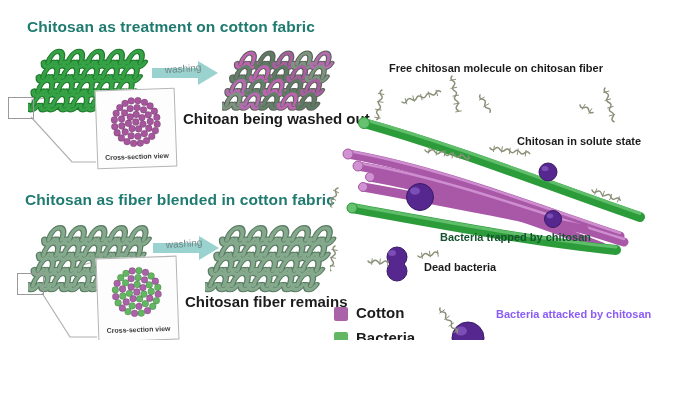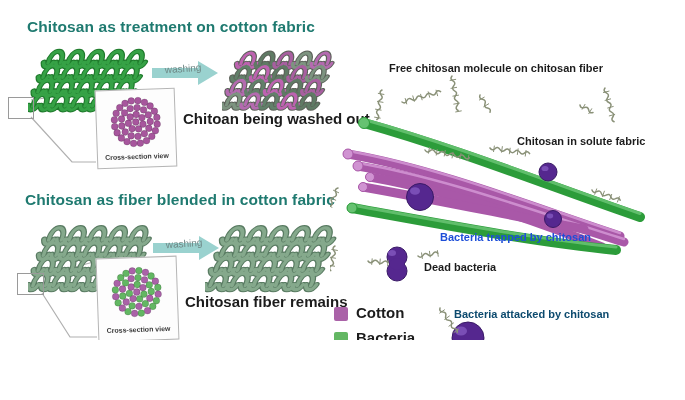--- a/index.html
+++ b/index.html
@@ -443,23 +443,23 @@
         <line x1="154.4" y1="314.6" x2="159.7" y2="310.8" stroke="#8a9178" stroke-width="1"></line>
         <line x1="163.9" y1="317.7" x2="158.6" y2="321.4" stroke="#8a9178" stroke-width="1"></line>
         <line x1="163.6" y1="327.7" x2="168.9" y2="323.9" stroke="#8a9178" stroke-width="1"></line>
         <path d="M 160,320 Q 157.9,323.3 161.5,324.8 Q 165.2,326.2 163.1,329.5 Q 161.0,332.8 164.6,334.3 Q 168.3,335.7 166.2,339.0" fill="none" stroke="#8a9178" stroke-width="1.5" stroke-linecap="round"></path>
         <line x1="164.1" y1="322.9" x2="157.9" y2="324.9" stroke="#8a9178" stroke-width="1"></line>
         <line x1="160.9" y1="332.3" x2="167.0" y2="330.3" stroke="#8a9178" stroke-width="1"></line>
       </g>
   </svg>
 
   <div class="dlabel" style="left: 389px; top: 62px; color: rgb(28, 28, 28);">Free chitosan molecule on chitosan fiber</div>
-  <div class="dlabel" style="left: 517px; top: 135px; color: rgb(28, 28, 28);">Chitosan in solute fabric</div>
-  <div class="dlabel" style="left: 440px; top: 231px; color: #1d4ed8;">Bacteria trapped by chitosan</div>
+  <div class="dlabel" style="left: 517px; top: 135px; color: rgb(28, 28, 28);">Chitosan in solute state</div>
+  <div class="dlabel" style="left: 440px; top: 231px; color: #14532d;">Bacteria trapped by chitosan</div>
   <div class="dlabel" style="left: 424px; top: 261px; color: rgb(28, 28, 28); text-align: center;">Dead bacteria</div>
-  <div class="dlabel" style="left: 454px; top: 308px; color: #0c4a6e;">Bacteria attacked by chitosan</div>
+  <div class="dlabel" style="left: 496px; top: 308px; color: #8b5cf6;">Bacteria attacked by chitosan</div>
 
   <div class="legend-swatch" style="left: 334px; top: 307px; background: rgb(170, 98, 168);"></div>
   <div class="dlabel big" style="left: 356px; top: 304px; color: rgb(28, 28, 28); text-align: center;">Cotton</div>
   <div class="legend-swatch" style="left: 334px; top: 332px; background: rgb(99, 183, 99);"></div>
   <div class="dlabel big" style="left: 356px; top: 329px; color: rgb(28, 28, 28);">Bacteria</div>
 
 </div>
 
 </body></html>

